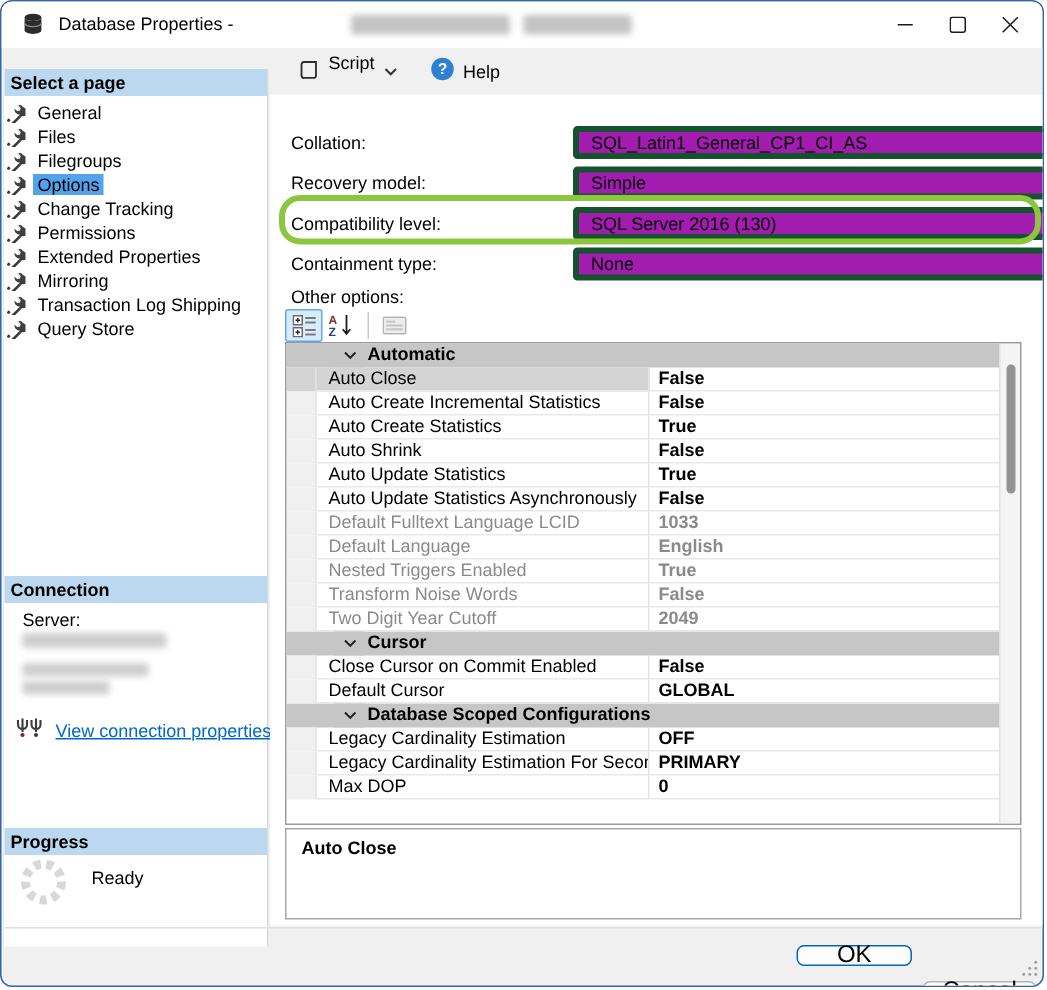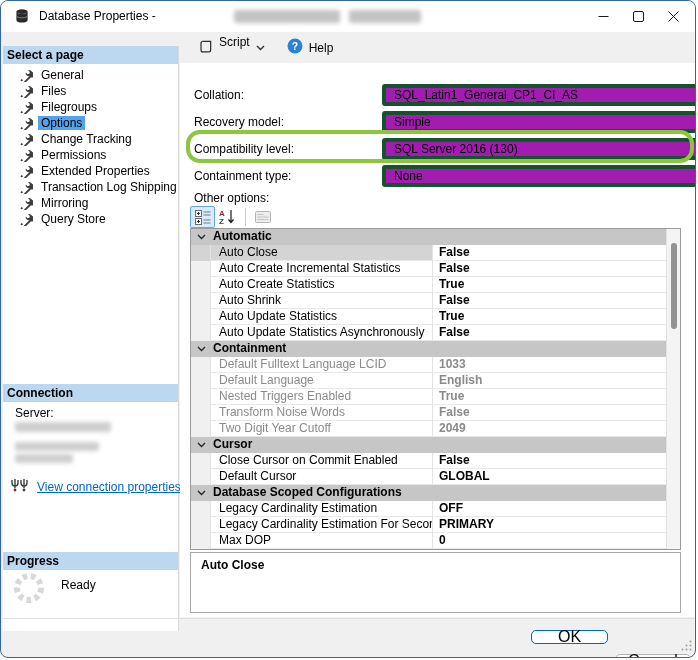--- a/index.html
+++ b/index.html
@@ -18,21 +18,21 @@
   .tb-blob2{left:348px;top:9px;width:72px;height:13px;}
   .win-controls{position:absolute;right:4px;top:0;height:30px;display:flex;}
   .win-btn{width:35px;height:30px;display:flex;align-items:center;justify-content:center;background:transparent;border:none;padding:0;}
   
   .left-panel{position:absolute;left:2px;top:45px;width:176px;height:585px;background:#ffffff;border-right:1px solid #d9d9d9;}
   .panel-header{position:absolute;left:0;width:100%;height:18px;background:#bcd8f0;font-weight:bold;padding:2px 4px 0 4px;font-size:12px;}
   .hdr-page{top:0;}
   .hdr-conn{top:338px;}
   .hdr-prog{top:506px;}
   .sb-list{position:absolute;left:0;top:21px;width:100%;}
-  .sb-item{display:flex;align-items:center;height:16px;padding-left:16px;cursor:default;}
+  .sb-item{display:flex;align-items:center;height:16px;padding-left:0;cursor:default;}
   .sb-ic{width:14px;height:14px;margin-right:5px;flex:none;display:flex;align-items:center;justify-content:center;}
   .sb-label{white-space:nowrap;padding:0 3px;line-height:14px;}
   .sb-label.sel{background:#55a2ec;}
   .conn-server-label{position:absolute;left:12px;top:360px;}
   .cn-blob1{left:12px;top:376px;width:96px;height:10px;background:#cecece;}
   .cn-blob2{left:12px;top:396px;width:84px;height:9px;background:#cecece;}
   .cn-blob3{left:12px;top:408px;width:58px;height:9px;background:#cecece;}
   .conn-link-row{position:absolute;left:8px;top:432px;display:flex;align-items:center;}
   .conn-link{color:#0066cc;text-decoration:underline;margin-left:6px;white-space:nowrap;}
   .progress-row{position:absolute;left:8px;top:524px;display:flex;align-items:flex-start;}
@@ -52,21 +52,21 @@
   .combo-ch{position:absolute;right:8px;top:8px;}
   .hl-ring{position:absolute;left:6px;top:67px;width:508px;height:33px;border:4px solid #8cc63e;border-radius:14px;pointer-events:none;z-index:5;}
   .other-label{position:absolute;left:14px;top:128px;}
   .opt-toolbar{position:absolute;left:10px;top:142px;height:24px;display:flex;align-items:center;}
   .ot-btn{width:25px;height:22px;display:flex;align-items:center;justify-content:center;border:1px solid transparent;background:transparent;padding:0;}
   .ot-btn.sel{background:#d8ecff;border:1px solid #66a7e8;border-radius:2px;}
   .ot-sep{width:1px;height:18px;background:#c9c9c9;margin:0 5px;}
   
   .grid{position:absolute;left:10px;top:165px;width:491px;height:322px;border:1px solid #9b9b9b;background:#fff;overflow:hidden;}
   .g-row{display:flex;height:16px;line-height:15px;font-size:12px;}
-  .g-section{background:#c6c6c6;font-weight:bold;}
+  .g-section{background:#c6c6c6;font-weight:bold;padding-left:32px;}
   .g-gutter{width:20px;flex:none;background:#f0f0f0;border-right:1px solid #e3e3e3;display:flex;align-items:center;justify-content:center;}
   .g-section .g-gutter{background:#c6c6c6;border-right:none;}
   .g-name{width:222px;flex:none;border-right:1px solid #e3e3e3;border-bottom:1px solid #e9e9e9;padding-left:8px;white-space:nowrap;overflow:hidden;}
   .g-val{flex:1;font-weight:bold;border-bottom:1px solid #e9e9e9;padding-left:6px;white-space:nowrap;overflow:hidden;}
   .g-sec-name{flex:1;padding-left:2px;}
   .g-row.disabled .g-name,.g-row.disabled .g-val{color:#8a8a8a;}
   .g-row.selected .g-gutter{background:#d4d4d4;}
   .g-row.selected .g-name{background:#d4d4d4;}
   .g-scroll{position:absolute;right:0;top:0;bottom:0;width:14px;background:#f4f4f4;border-left:1px solid #e2e2e2;}
   .g-thumb{position:absolute;left:4px;top:14px;width:6px;height:86px;background:#939393;border-radius:3px;}
@@ -173,29 +173,29 @@
             </svg>
           </div>
           <div class="sb-label">Extended Properties</div>
         </div>
         <div class="sb-item">
           <div class="sb-ic">
             <svg width="13" height="13" viewBox="0 0 16 16">
               <path fill="#3f3f3f" d="M13.6 2.4a3.6 3.6 0 0 0-3.7-.86l2.1 2.1-.5 2.2-2.2.5-2.1-2.1a3.6 3.6 0 0 0 4.5 4.5l-8 8 0 0 1.6 1.6 8-8c1.3.34 2.7 0 3.6-.94a3.6 3.6 0 0 0 .7-3.9zM2.2 12.2l1.6 1.6-1 1a1.13 1.13 0 1 1-1.6-1.6z"></path>
             </svg>
           </div>
+          <div class="sb-label">Mirroring</div>
+        </div>
+        <div class="sb-item">
+          <div class="sb-ic">
+            <svg width="13" height="13" viewBox="0 0 16 16">
+              <path fill="#3f3f3f" d="M13.6 2.4a3.6 3.6 0 0 0-3.7-.86l2.1 2.1-.5 2.2-2.2.5-2.1-2.1a3.6 3.6 0 0 0 4.5 4.5l-8 8 0 0 1.6 1.6 8-8c1.3.34 2.7 0 3.6-.94a3.6 3.6 0 0 0 .7-3.9zM2.2 12.2l1.6 1.6-1 1a1.13 1.13 0 1 1-1.6-1.6z"></path>
+            </svg>
+          </div>
           <div class="sb-label">Transaction Log Shipping</div>
-        </div>
-        <div class="sb-item">
-          <div class="sb-ic">
-            <svg width="13" height="13" viewBox="0 0 16 16">
-              <path fill="#3f3f3f" d="M13.6 2.4a3.6 3.6 0 0 0-3.7-.86l2.1 2.1-.5 2.2-2.2.5-2.1-2.1a3.6 3.6 0 0 0 4.5 4.5l-8 8 0 0 1.6 1.6 8-8c1.3.34 2.7 0 3.6-.94a3.6 3.6 0 0 0 .7-3.9zM2.2 12.2l1.6 1.6-1 1a1.13 1.13 0 1 1-1.6-1.6z"></path>
-            </svg>
-          </div>
-          <div class="sb-label">Mirroring</div>
         </div>
         <div class="sb-item">
           <div class="sb-ic">
             <svg width="13" height="13" viewBox="0 0 16 16">
               <path fill="#3f3f3f" d="M13.6 2.4a3.6 3.6 0 0 0-3.7-.86l2.1 2.1-.5 2.2-2.2.5-2.1-2.1a3.6 3.6 0 0 0 4.5 4.5l-8 8 0 0 1.6 1.6 8-8c1.3.34 2.7 0 3.6-.94a3.6 3.6 0 0 0 .7-3.9zM2.2 12.2l1.6 1.6-1 1a1.13 1.13 0 1 1-1.6-1.6z"></path>
             </svg>
           </div>
           <div class="sb-label">Query Store</div>
         </div>
       </div>
@@ -353,28 +353,20 @@
           </div>
           <div class="g-row">
             <div class="g-gutter"></div>
             <div class="g-name">Auto Update Statistics</div>
             <div class="g-val">True</div>
           </div>
           <div class="g-row">
             <div class="g-gutter"></div>
             <div class="g-name">Auto Update Statistics Asynchronously</div>
             <div class="g-val">False</div>
-          </div>
-          <div class="g-row g-section">
-            <div class="g-gutter">
-              <svg width="9" height="6" viewBox="0 0 9 6">
-                <path d="M1 1l3.5 3.5L8 1" fill="none" stroke="#222" stroke-width="1.3"></path>
-              </svg>
-            </div>
-            <div class="g-sec-name">Containment</div>
           </div>
           <div class="g-row disabled">
             <div class="g-gutter"></div>
             <div class="g-name">Default Fulltext Language LCID</div>
             <div class="g-val">1033</div>
           </div>
           <div class="g-row disabled">
             <div class="g-gutter"></div>
             <div class="g-name">Default Language</div>
             <div class="g-val">English</div>

